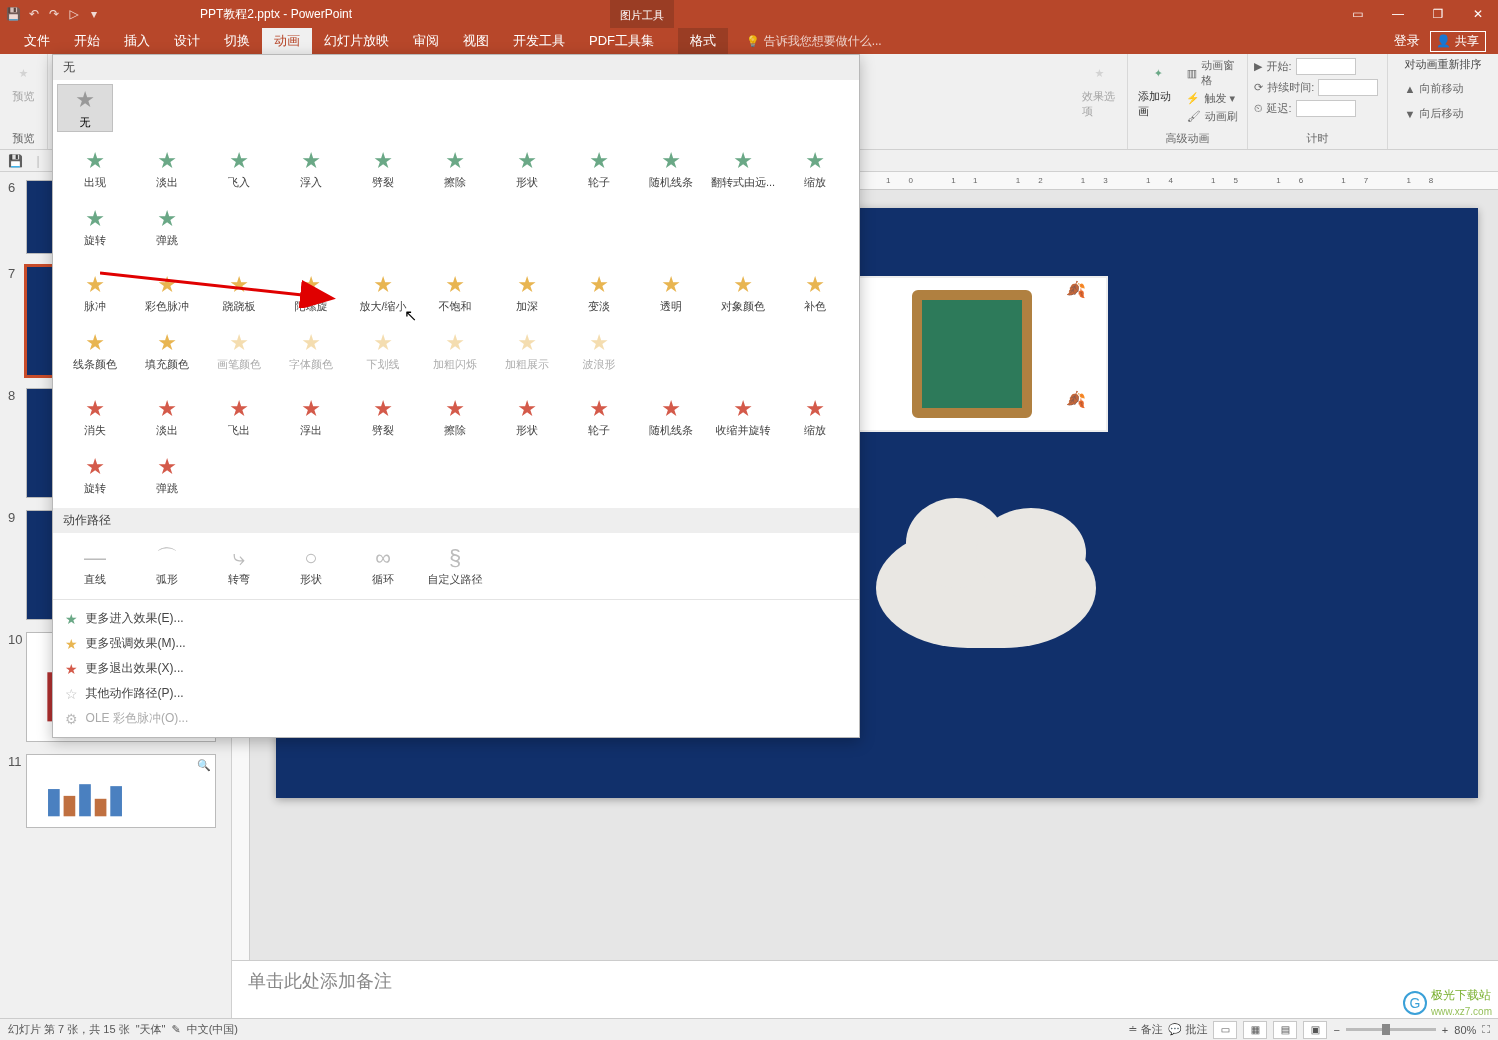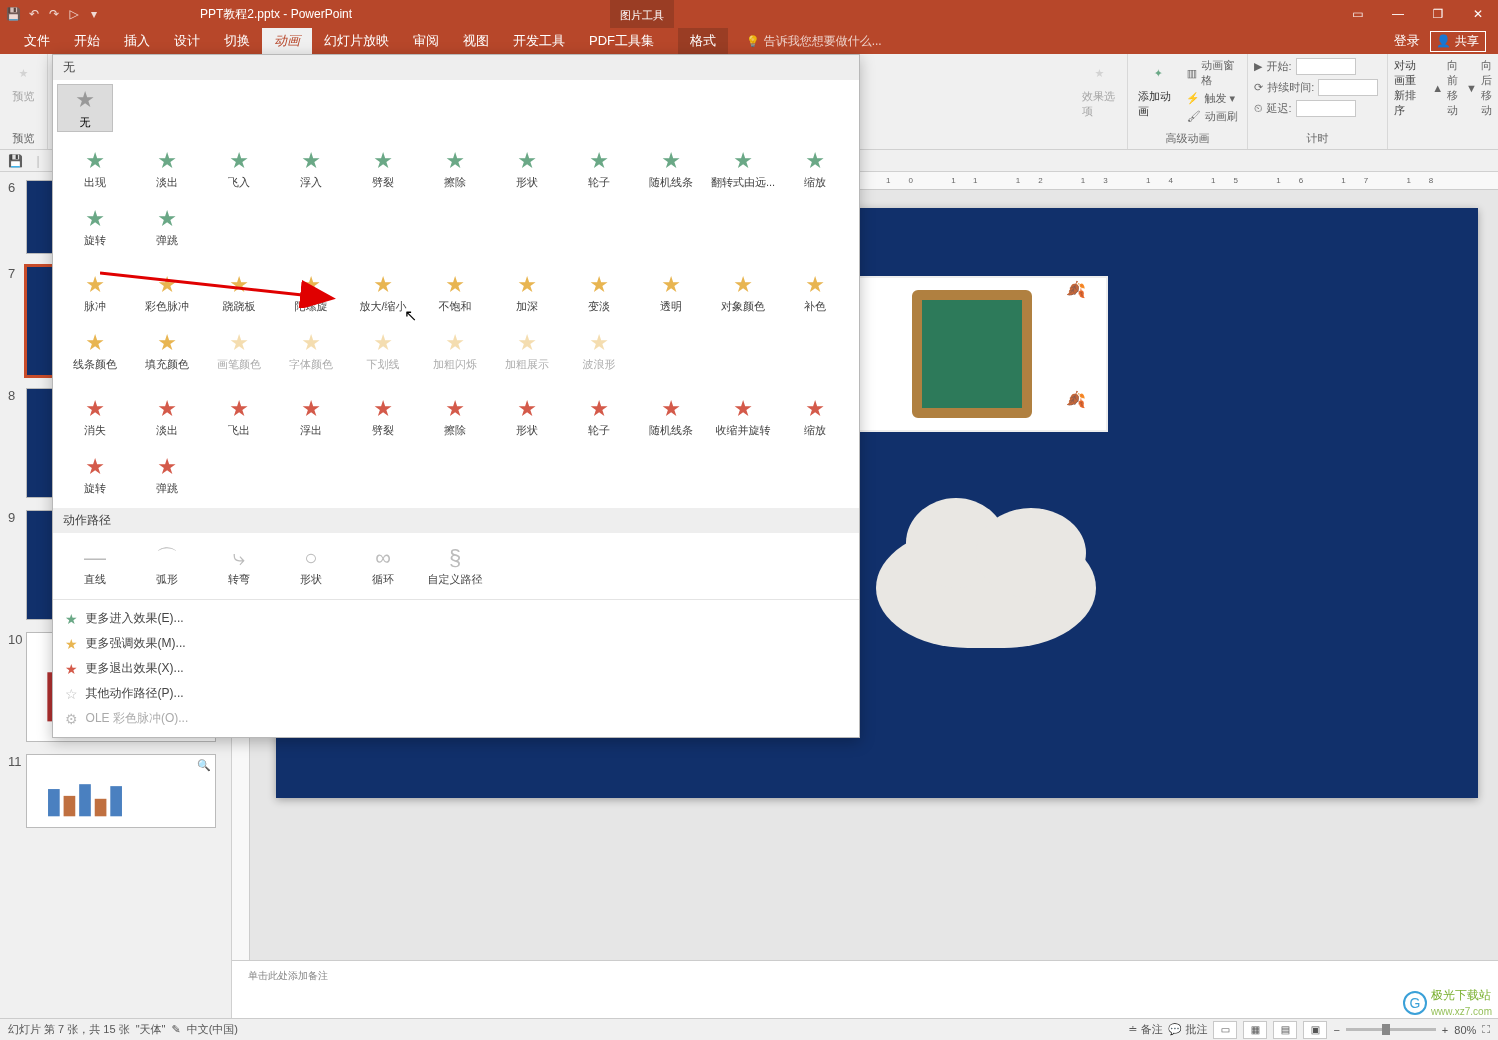--- a/index.html
+++ b/index.html
@@ -10,21 +10,21 @@
 .titlebar .qat { display: flex; gap: 4px; padding-left: 6px; }
 .titlebar .qat span { width: 16px; height: 16px; display: inline-flex; align-items: center; justify-content: center; opacity: .8; }
 .titlebar .title { position: absolute; left: 200px; }
 .titlebar .ctx { position: absolute; left: 610px; background: #9a3d24; padding: 2px 10px 0; height: 28px; display: flex; align-items: center; font-size: 11px; }
 .titlebar .wbtns { margin-left: auto; display: flex; }
 .titlebar .wbtns span { width: 40px; height: 28px; display: inline-flex; align-items: center; justify-content: center; font-size: 12px; }
 
 
 .tabs { background: #b7472a; height: 26px; display: flex; align-items: center; padding: 0 12px; color: #fff; font-size: 13px; position: relative; }
 .tabs .tab { padding: 4px 12px 5px; cursor: pointer; }
-.tabs .tab.active { background: #f0f0f0; color: #b7472a; font-style: italic; }
+.tabs .tab.active { background: #f0f0f0; color: #b7472a; }
 .tabs .tab.ctx { background: #9a3d24; margin-left: 12px; }
 .tabs .tell { margin-left: 18px; display: flex; align-items: center; opacity: .75; font-size: 12px; }
 .tabs .tell::before { content: "💡"; font-size: 11px; margin-right: 4px; }
 .tabs .right { margin-left: auto; display: flex; align-items: center; gap: 10px; }
 .tabs .share { border: 1px solid #fff; padding: 1px 6px; font-size: 12px; }
 
 
 .ribbon { background: #f0f0f0; height: 96px; display: flex; border-bottom: 1px solid #d0d0d0; font-size: 11px; }
 .rgroup { border-right: 1px solid #d8d8d8; padding: 3px 6px; display: flex; flex-direction: column; align-items: center; justify-content: space-between; }
 .rgroup .glabel { color: #666; font-size: 11px; text-align: center; padding-top: 2px; }
@@ -58,21 +58,21 @@
 .slide { position: absolute; top: 36px; left: 44px; right: 20px; height: 590px; background: #11306b; box-shadow: 0 2px 8px rgba(0,0,0,.3); }
 .slide .pic { position: absolute; top: 68px; left: 560px; width: 272px; height: 156px; background: #fff; border: 2px solid #eee; }
 .slide .board { position: absolute; top: 12px; left: 74px; right: 74px; bottom: 12px; background: #2d7a5a; border: 10px solid #b08040; border-radius: 6px; }
 .slide .leaf { position: absolute; width: 38px; height: 38px; }
 .slide .cloud { position: absolute; top: 320px; left: 600px; width: 220px; height: 120px; background: #e9e7e3; border-radius: 50% / 60%; }
 .slide .cloud::before, .slide .cloud::after { content: ""; position: absolute; background: #e9e7e3; border-radius: 50%; }
 .slide .cloud::before { width: 100px; height: 90px; top: -30px; left: 30px; }
 .slide .cloud::after { width: 110px; height: 90px; top: -20px; left: 100px; }
 .slide .footer { position: absolute; bottom: 78px; left: 90px; color: #fff; font-size: 18px; }
 
-.notes { height: 58px; background: #fff; border-top: 1px solid #ccc; padding: 8px 16px; color: #888; font-size: 10px; }
+.notes { height: 58px; background: #fff; border-top: 1px solid #ccc; padding: 8px 16px; color: #888; font-size: 18px; }
 
 
 .status { height: 22px; background: #f0f0f0; border-top: 1px solid #ccc; display: flex; align-items: center; font-size: 11px; color: #555; padding: 0 8px; gap: 6px; }
 .status .spacer { flex: 1; }
 .status .vbtn { width: 24px; height: 18px; border: 1px solid #c8c8c8; display: inline-flex; align-items: center; justify-content: center; background: #fff; font-size: 10px; }
 .status .zoom-slider { width: 90px; height: 3px; background: #bbb; position: relative; }
 .status .zoom-slider::after { content: ""; position: absolute; top: -4px; left: 40%; width: 8px; height: 11px; background: #888; }
 
 
 .anim-gallery { position: absolute; top: 54px; left: 52px; width: 808px; background: #fff; border: 1px solid #b8b8b8; box-shadow: 0 4px 14px rgba(0,0,0,.25); z-index: 100; font-size: 12px; }
@@ -199,21 +199,21 @@
         </div>
       <div class="rrow">
           <span>⏲</span>
           <span>延迟:</span>
           <input class="rinput" style="">
         </div>
     </div>
     <div class="glabel">计时</div>
   </div>
   <div class="rgroup" style="width:110px;border-right:none">
-    <div style="display:flex;flex-direction:row;gap:8px;align-items:center">
+    <div style="display:flex;flex-direction:column;gap:8px;align-items:flex-start">
       <div style="color:#444">对动画重新排序</div>
       <div class="rrow">▲ <span>向前移动</span></div>
       <div class="rrow">▼ <span>向后移动</span></div>
     </div>
     <div class="glabel">&nbsp;</div>
   </div>
 </div>
 
 <div class="qat2">
   <span style="color:#6a5acd">💾</span>

